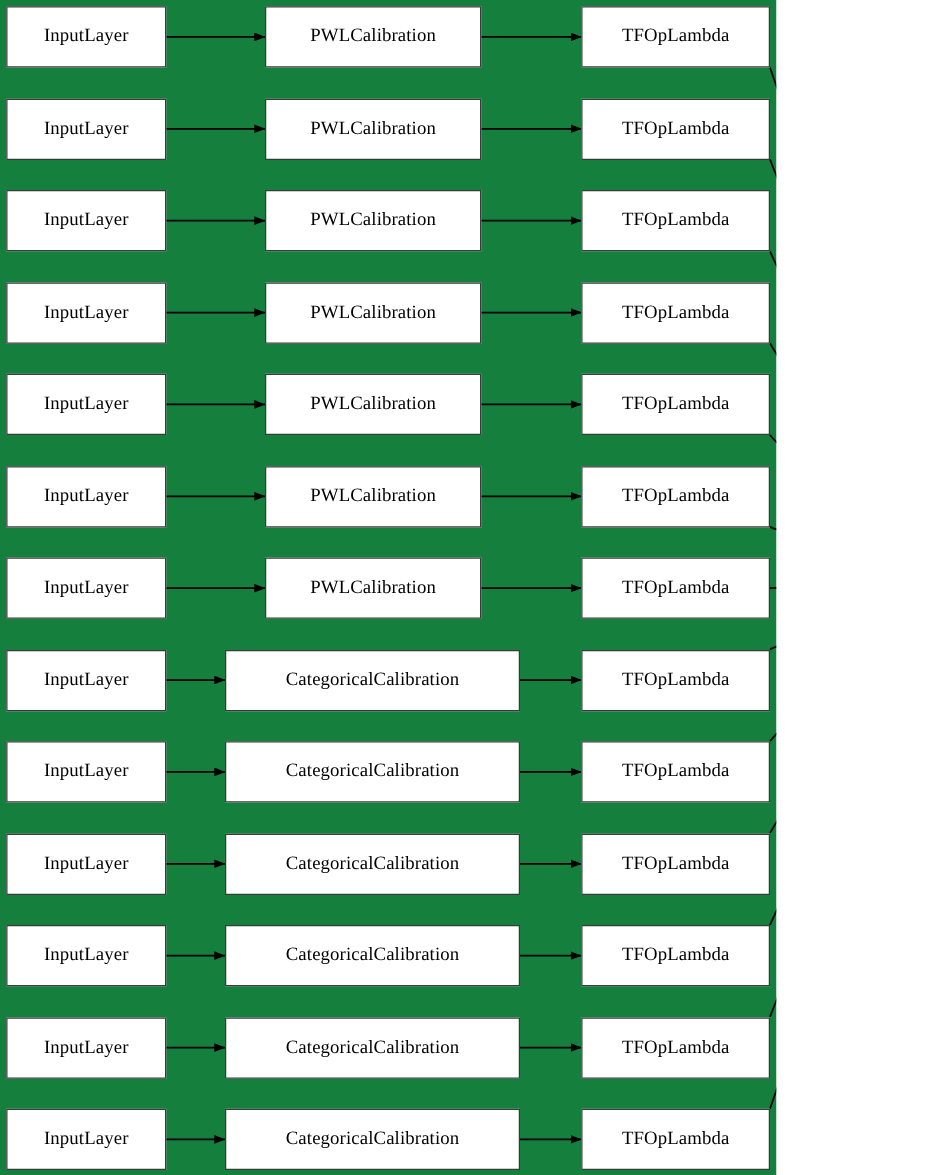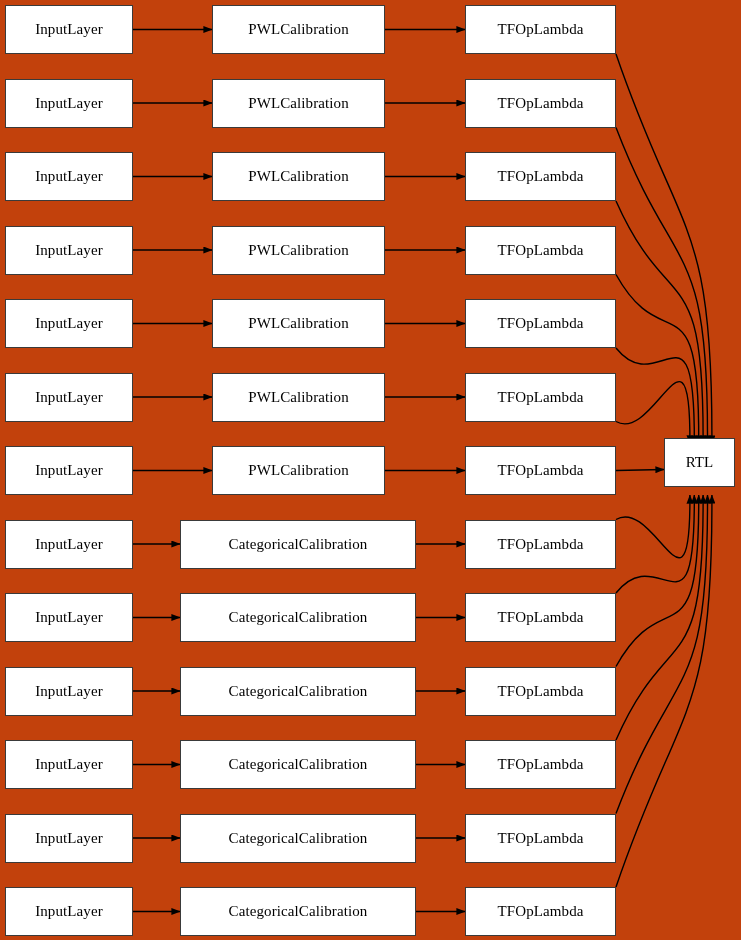--- a/index.html
+++ b/index.html
@@ -2,23 +2,23 @@
 <html><head>
 <meta charset="utf-8">
 <style>
   html, body {
     margin: 0;
     padding: 0;
     background: #ffffff;
   }
   #diagram-root {
     position: relative;
-    width: 741px;
+    width: 621px;
     height: 940px;
-    background: #c2410c;
+    background: #15803d;
     font-family: "Liberation Serif", "DejaVu Serif", serif;
     overflow: hidden;
   }
   #edge-layer {
     position: absolute;
     left: 0;
     top: 0;
     width: 741px;
     height: 940px;
     pointer-events: none;

